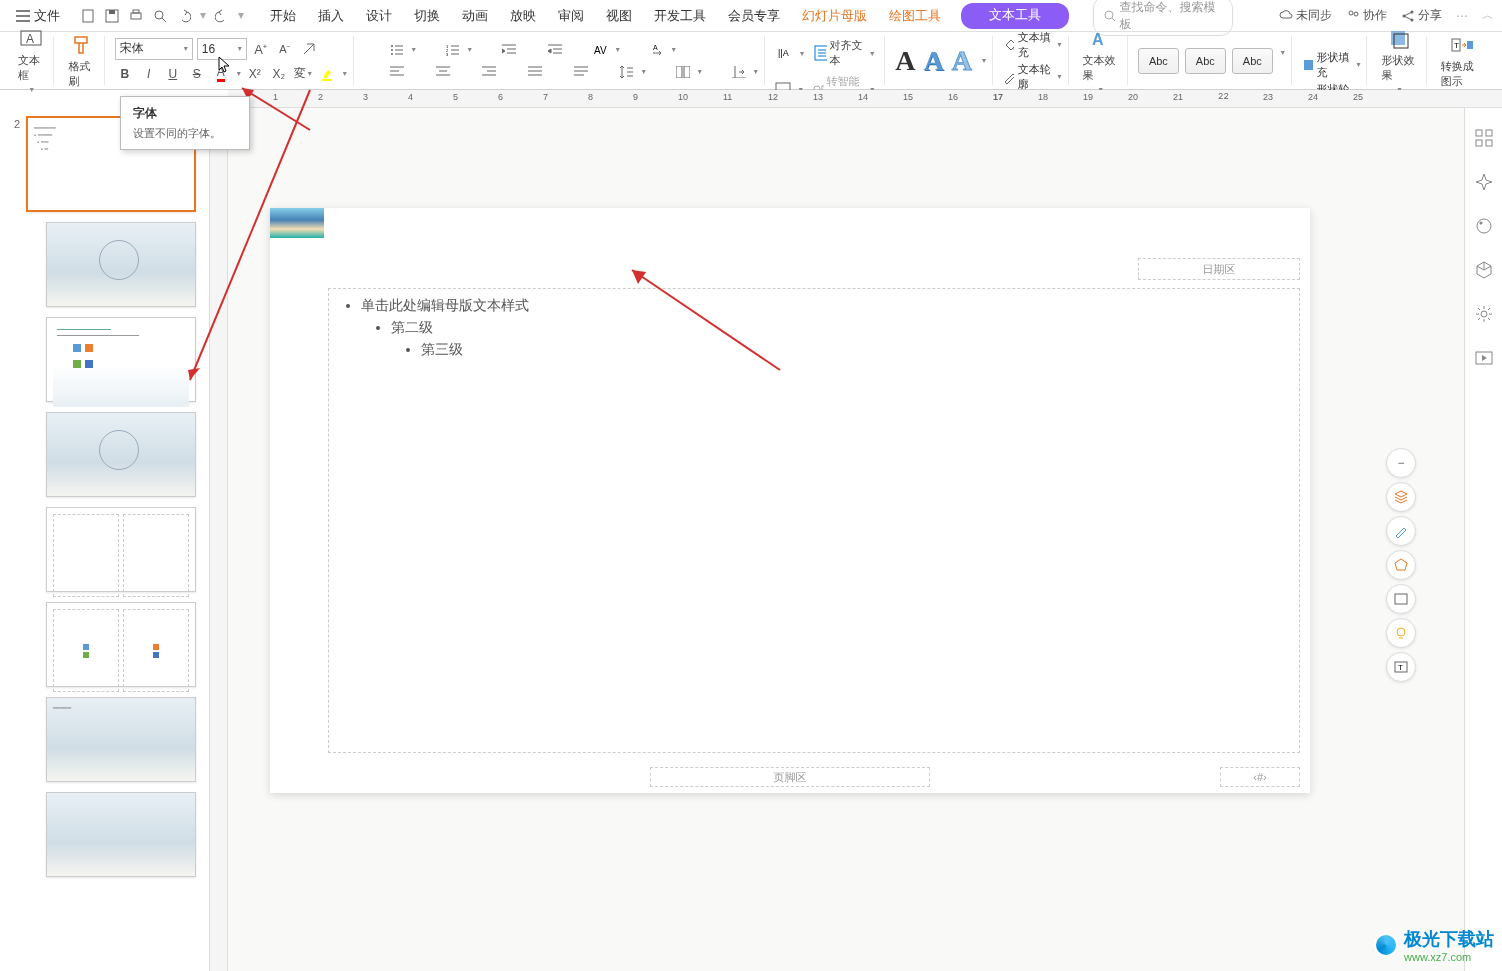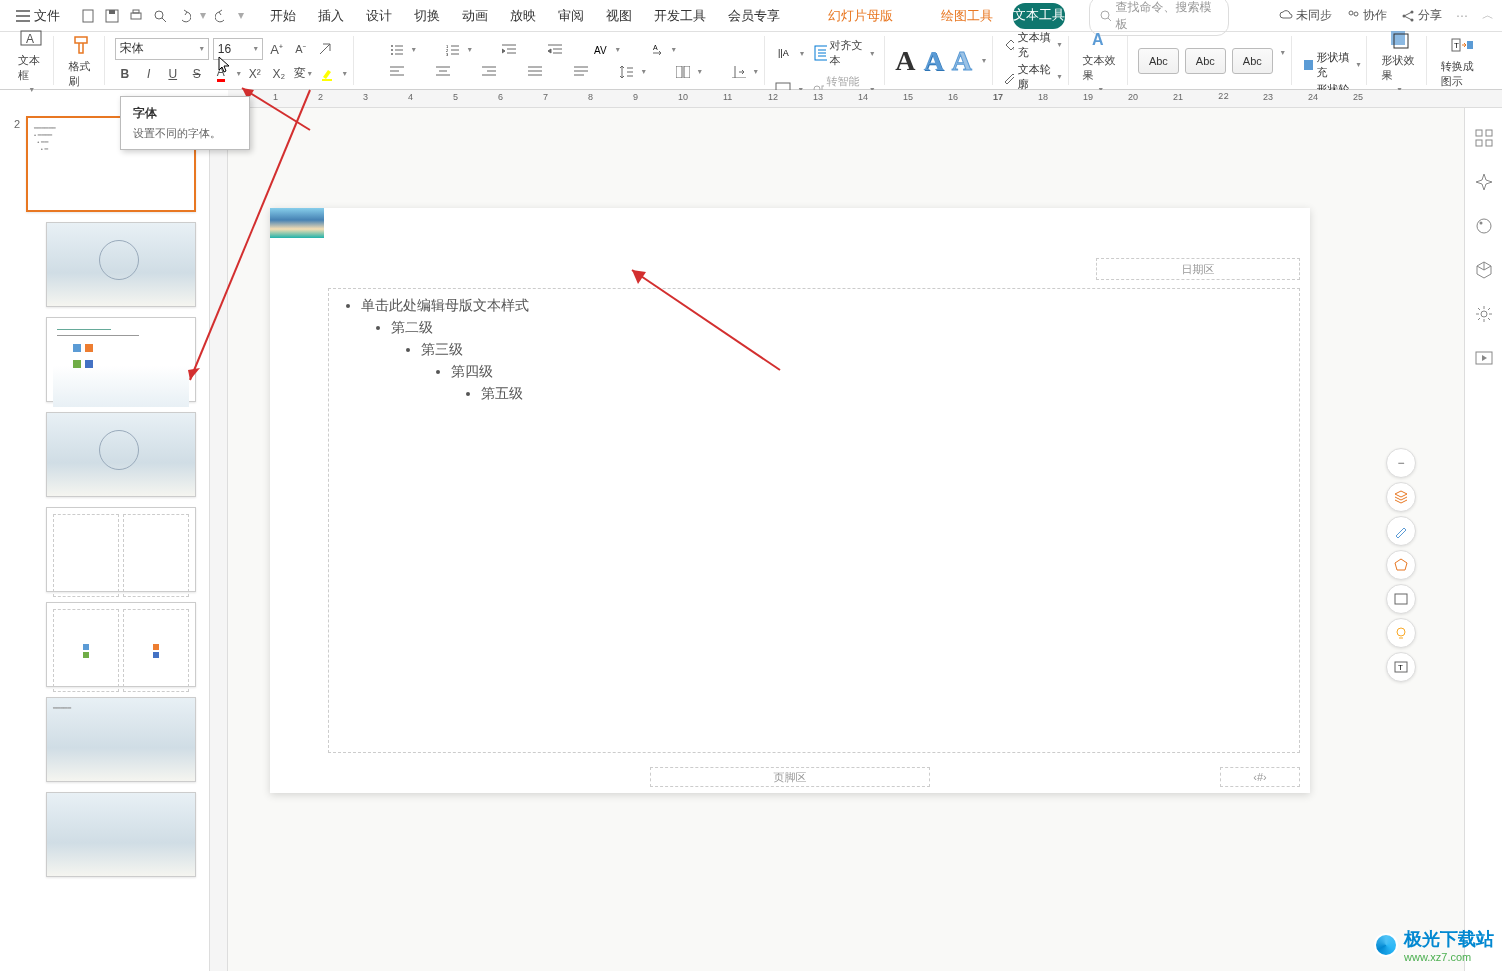--- a/index.html
+++ b/index.html
@@ -5,36 +5,36 @@
 * { box-sizing: border-box; margin: 0; padding: 0; font-family: "Microsoft YaHei", sans-serif; }
 body { background: #fff; width: 1502px; height: 971px; overflow: hidden; font-size: 12px; color: #333; position: relative; }
 
 
 .top-menu { display: flex; align-items: center; height: 32px; border-bottom: 1px solid #e0e0e0; padding: 0 8px; gap: 4px; }
 .menu-file { display: flex; align-items: center; gap: 4px; font-size: 13px; padding: 0 8px; cursor: pointer; }
 .qat-icons { display: flex; gap: 8px; padding: 0 8px; }
 .qat-icon { width: 16px; height: 16px; display: flex; align-items: center; justify-content: center; color: #555; }
 .menu-tabs { display: flex; gap: 18px; margin-left: 12px; }
 .menu-tab { font-size: 13px; padding: 4px 2px; cursor: pointer; color: #333; }
-.menu-tab.orange { color: #e87722; margin-left: 26px; }
-.menu-tab.pill { background: #0f766e; color: #fff; border-radius: 12px; padding: 3px 0; }
+.menu-tab.orange { color: #e87722; }
+.menu-tab.pill { background: #8b5cf6; color: #fff; border-radius: 12px; padding: 3px 28px; }
 .search-box { margin-left: 20px; display: flex; align-items: center; gap: 4px; border: 1px solid #ddd; border-radius: 12px; padding: 2px 10px; color: #999; font-size: 12px; width: 140px; }
 .top-right { margin-left: auto; display: flex; gap: 14px; align-items: center; color: #555; font-size: 12px; }
 .top-right-item { display: flex; align-items: center; gap: 3px; cursor: pointer; }
 
 
 .ribbon { display: flex; align-items: stretch; height: 58px; border-bottom: 1px solid #d0d0d0; padding: 4px 8px; gap: 4px; }
 .ribbon-group { display: flex; flex-direction: column; align-items: center; justify-content: center; padding: 0 6px; border-right: 1px solid #e8e8e8; }
 .ribbon-group:last-child { border-right: none; }
 .ribbon-btn-lg { display: flex; flex-direction: column; align-items: center; gap: 2px; font-size: 11px; color: #444; cursor: pointer; padding: 2px 4px; }
 .ribbon-icon-lg { width: 24px; height: 24px; display: flex; align-items: center; justify-content: center; }
 .font-controls { display: flex; flex-direction: column; gap: 4px; }
 .font-row { display: flex; gap: 4px; align-items: center; }
 .font-select { border: 1px solid #c0c0c0; height: 22px; font-size: 12px; padding: 0 4px; display: flex; align-items: center; justify-content: space-between; background: #fff; }
-.font-name { width: 94px; }
+.font-name { width: 78px; }
 .font-size { width: 50px; }
 .btn-sm { width: 20px; height: 20px; display: flex; align-items: center; justify-content: center; color: #555; cursor: pointer; border-radius: 2px; }
 .dropdown-arrow { font-size: 8px; color: #888; margin-left: 2px; }
 .para-group { display: flex; flex-direction: column; gap: 4px; }
 .align-btn { width: 18px; height: 18px; margin-left: 24px; }
 .text-align-group { display: flex; flex-direction: column; gap: 2px; padding: 0 6px; border-right: 1px solid #e8e8e8; }
 .wordart-row { display: flex; gap: 8px; align-items: center; }
 .wordart-a { font-size: 28px; font-weight: bold; font-family: Georgia, serif; }
 .wordart-1 { color: #333; }
 .wordart-2 { color: #5b9bd5; text-shadow: 1px 1px 0 #2e75b6; }
@@ -70,21 +70,21 @@
 .handle { position: absolute; width: 8px; height: 8px; border: 1px solid #888; background: #fff; border-radius: 50%; }
 .handle.tl { left: -4px; top: -4px; } .handle.tr { right: -4px; top: -4px; }
 .handle.bl { left: -4px; bottom: -4px; } .handle.br { right: -4px; bottom: -4px; }
 .handle.ml { left: -4px; top: 50%; margin-top: -4px; } .handle.mr { right: -4px; top: 50%; margin-top: -4px; }
 .handle.tc { left: 50%; top: -4px; margin-left: -4px; } .handle.bc { left: 50%; bottom: -4px; margin-left: -4px; }
 .rotate-handle { position: absolute; left: 50%; top: -24px; margin-left: -7px; width: 14px; height: 14px; border-radius: 50%; background: #8bc34a; border: 1px solid #689f38; }
 .title-text { font-size: 24px; color: #666; background: #b8c5d6; padding: 2px 4px; display: inline-block; letter-spacing: 4px;}
 .content-box { position: absolute; left: 58px; top: 80px; right: 10px; bottom: 40px; border: 1px dashed #ccc; padding: 8px 12px; font-size: 14px; color: #555; }
 .content-box ul { list-style: disc; padding-left: 20px; }
 .content-box ul ul { padding-left: 30px; margin-top: 4px; }
-.date-box { position: absolute; right: 10px; top: 50px; width: 204px; height: 22px; border: 1px dashed #ccc; font-size: 11px; color: #999; display: flex; align-items: center; justify-content: center; }
+.date-box { position: absolute; right: 10px; top: 50px; width: 162px; height: 22px; border: 1px dashed #ccc; font-size: 11px; color: #999; display: flex; align-items: center; justify-content: center; }
 .footer-box { position: absolute; bottom: 6px; left: 50%; transform: translateX(-50%); width: 280px; height: 20px; border: 1px dashed #ccc; font-size: 11px; color: #999; display: flex; align-items: center; justify-content: center; }
 .pagenum-box { position: absolute; bottom: 6px; right: 10px; width: 80px; height: 20px; border: 1px dashed #ccc; display: flex; align-items: center; justify-content: center; color: #999; font-size: 11px; }
 
 
 .arrow { position: absolute; pointer-events: none; }
 .arrow-line { stroke: #d32f2f; stroke-width: 2; fill: none; }
 .arrow-head { fill: #d32f2f; }
 
 
 .tooltip { position: absolute; left: 120px; top: 96px; background: #fff; border: 1px solid #bbb; box-shadow: 2px 2px 6px rgba(0,0,0,0.2); padding: 8px 12px; font-size: 12px; z-index: 100; width: 130px;}
@@ -599,26 +599,20 @@
     <div class="slide">
       <div class="slide-img"></div>
       <div class="date-box">日期区</div>
       <div class="content-box">
         <ul>
           <li>单击此处编辑母版文本样式</li>
           <ul>
               <li>第二级</li>
             <ul>
                 <li>第三级</li>
-              <ul>
-                  <li>第四级</li>
-                <ul>
-                    <li>第五级</li>
-                  </ul>
-              </ul>
             </ul>
           </ul>
         </ul>
       </div>
       <div class="footer-box">页脚区</div>
       <div class="pagenum-box">‹#›</div>
     </div>
 
     <div class="float-tools">
       <div class="float-btn">−</div>

